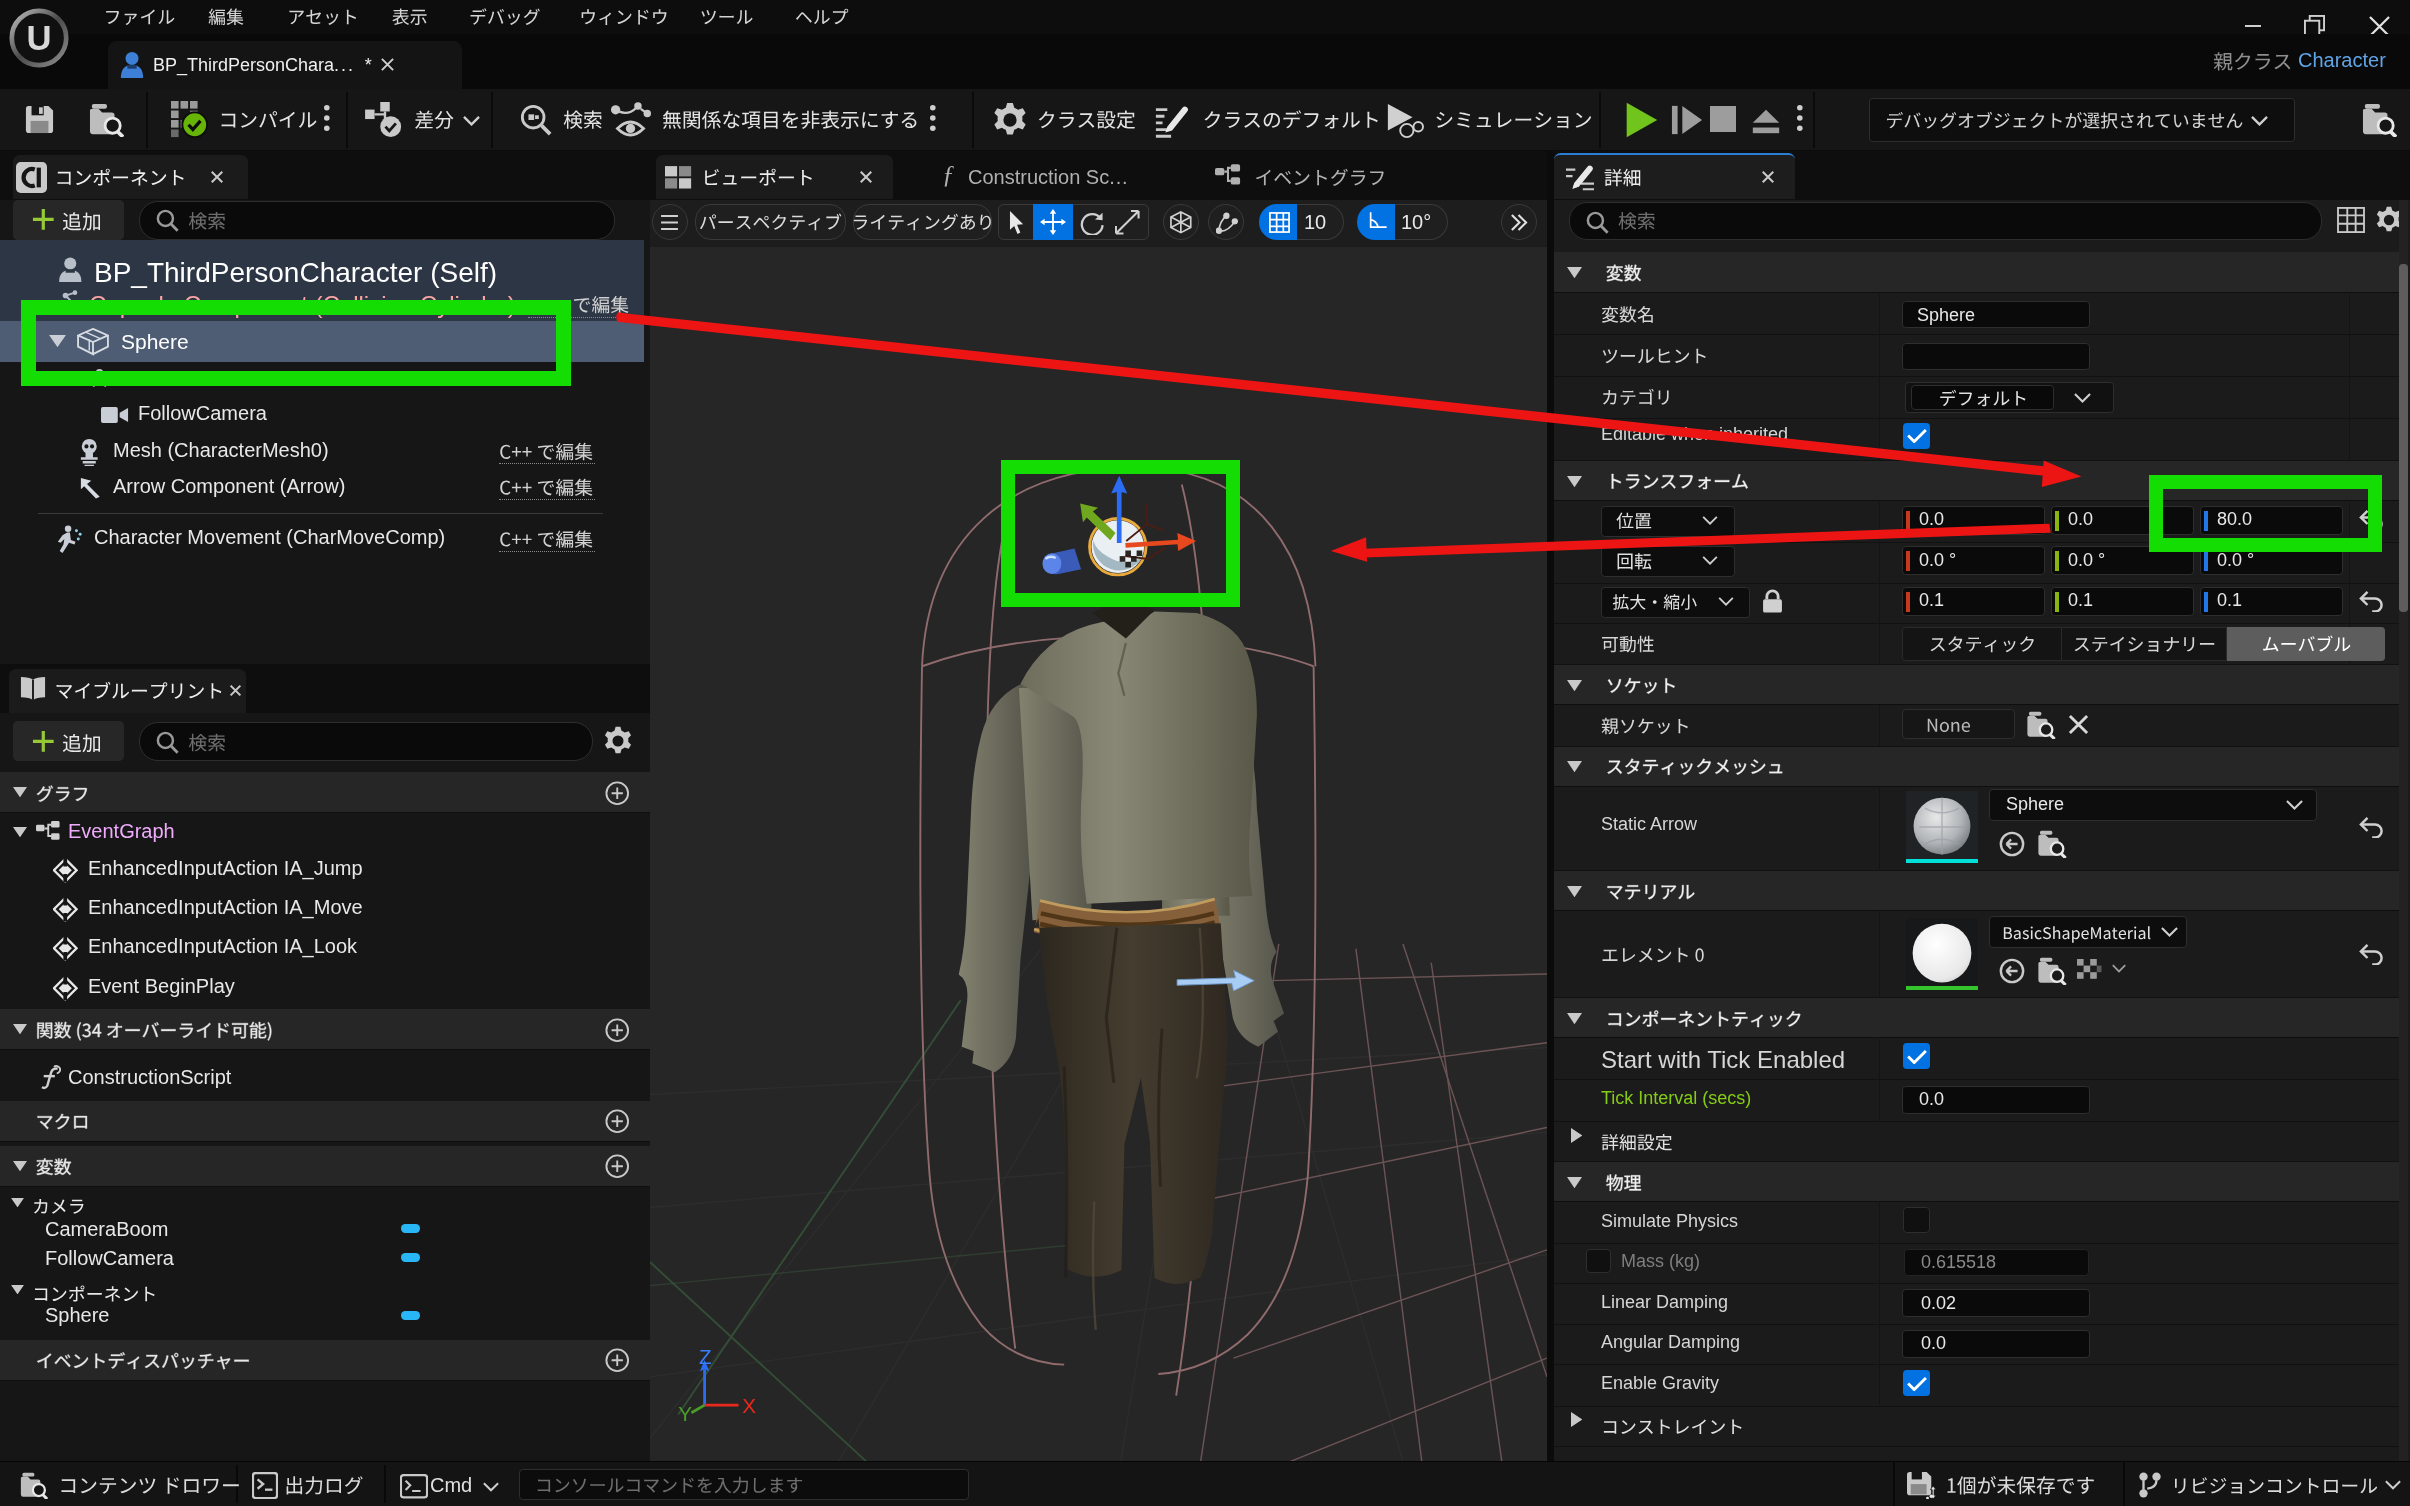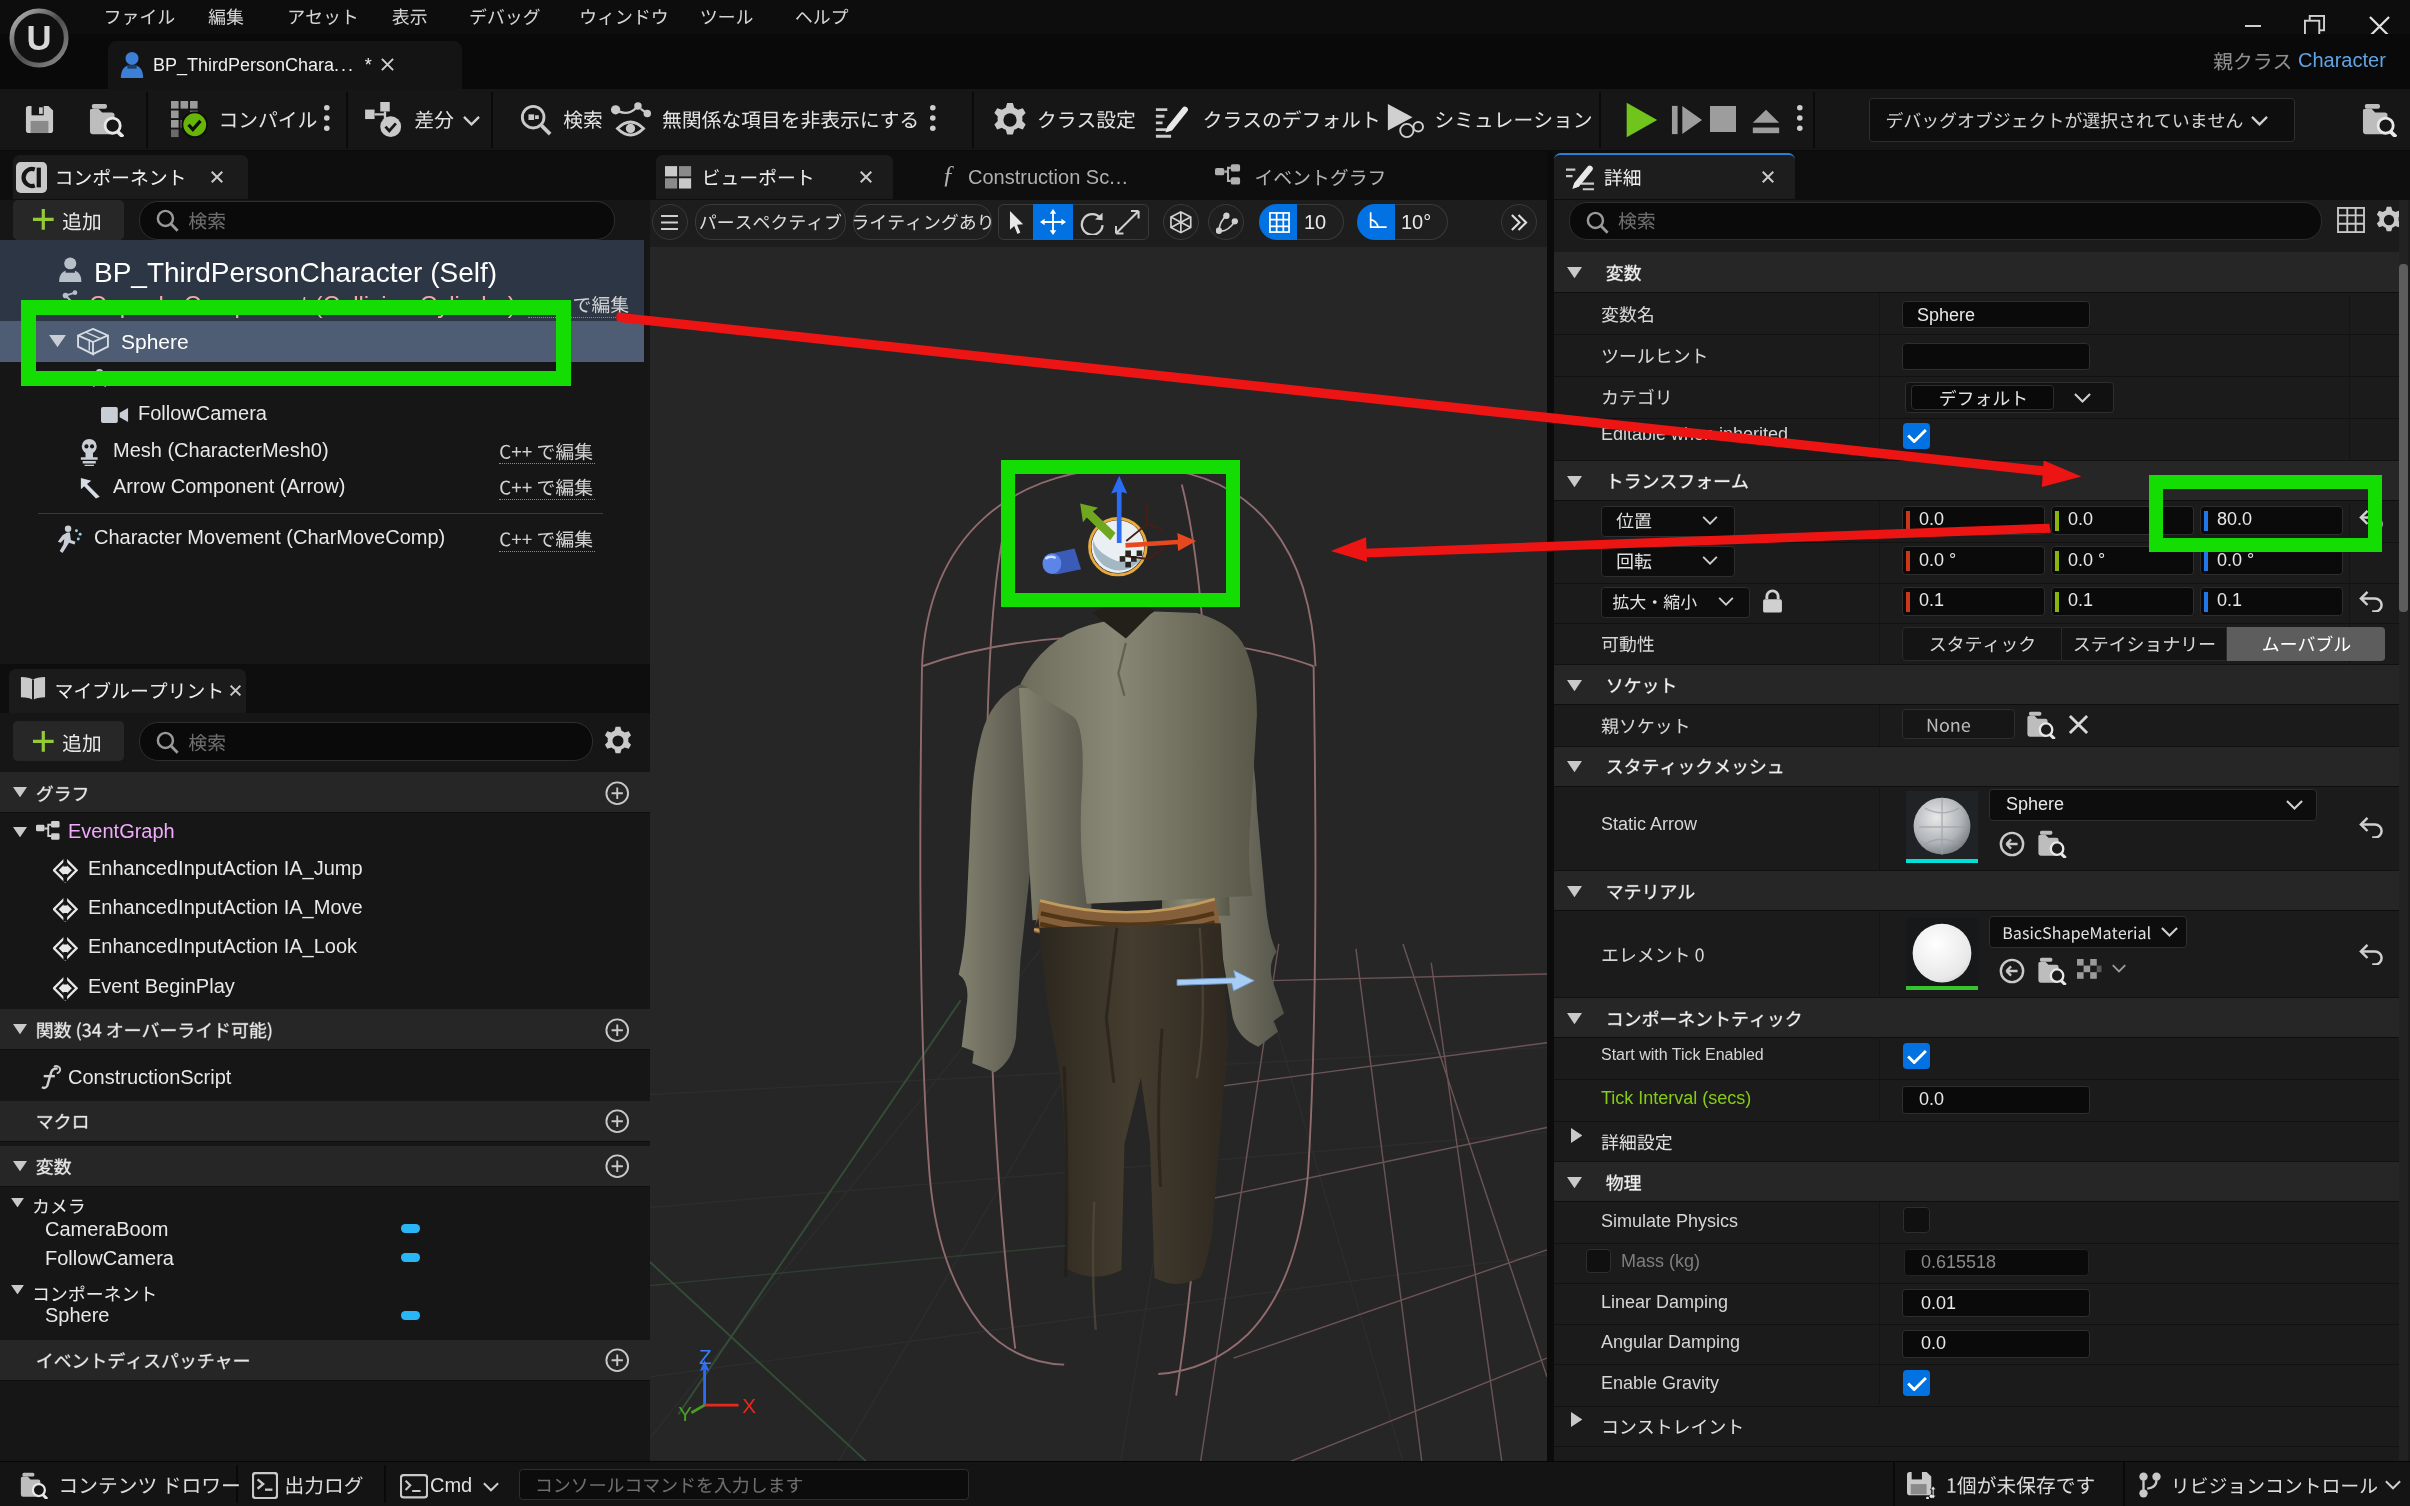--- a/index.html
+++ b/index.html
@@ -862,31 +862,31 @@
     <path d="M1 7 L7.5 13.5 L20 1"></path>
   </svg>
 <div class="bx" style="left:1902px;top:1086px;width:188px;height:28px"></div>
 <div class="tx" style="left:1919px;top:1089px;font-size:18px;color:#e8e8e8">0.0</div>
 
 <div class="chkoff" style="left:1903px;top:1207px"></div>
 <div class="chkoff" style="left:1586px;top:1249px;width:24.5px;height:23.5px"></div>
 <div class="bx" style="left:1904px;top:1249px;width:185px;height:27px;border-color:#242424"></div>
 <div class="tx" style="left:1921px;top:1252px;font-size:18px;color:#8a8a8a">0.615518</div>
 <div class="bx" style="left:1902px;top:1289px;width:188px;height:28px"></div>
-<div class="tx" style="left:1921px;top:1293px;font-size:18px;color:#e8e8e8">0.01</div>
+<div class="tx" style="left:1921px;top:1293px;font-size:18px;color:#e8e8e8">0.02</div>
 <div class="bx" style="left:1902px;top:1330px;width:188px;height:28px"></div>
 <div class="tx" style="left:1921px;top:1333px;font-size:18px;color:#e8e8e8">0.0</div>
 <div class="chk" style="left:1903px;top:1370px"></div>
 <svg class="ab" style="left:1907px;top:1377px" width="20" height="14" viewBox="0 0 21 15" fill="none" stroke="#fff" stroke-width="3">
     <path d="M1 7 L7.5 13.5 L20 1"></path>
   </svg>
 
 <div class="tx" style="left:1601px;top:424px;font-size:18px;color:#d6d6d6">Editable when inherited</div>
 <div class="tx" style="left:1601px;top:814px;font-size:18px;color:#d6d6d6">Static Arrow</div>
-<div class="tx" style="left:1601px;top:1046px;font-size:16px;color:#d6d6d6">Start with Tick Enabled</div>
+<div class="tx" style="left:1601px;top:1046px;font-size:24px;color:#d6d6d6">Start with Tick Enabled</div>
 <div class="tx" style="left:1601px;top:1088px;font-size:18px;color:#84cc16">Tick Interval (secs)</div>
 <div class="tx" style="left:1601px;top:1211px;font-size:18px;color:#d6d6d6">Simulate Physics</div>
 <div class="tx" style="left:1621px;top:1251px;font-size:18px;color:#7e7e7e">Mass (kg)</div>
 <div class="tx" style="left:1601px;top:1292px;font-size:18px;color:#d6d6d6">Linear Damping</div>
 <div class="tx" style="left:1601px;top:1332px;font-size:18px;color:#d6d6d6">Angular Damping</div>
 <div class="tx" style="left:1601px;top:1373px;font-size:18px;color:#d6d6d6">Enable Gravity</div>
 
 <div class="ab" style="left:2399px;top:200px;width:8.5px;height:1262px;background:#222"></div>
 <div class="ab" style="left:2399px;top:264px;width:8.5px;height:348px;background:#5d5d5d;border-radius:3.8px"></div>
 

